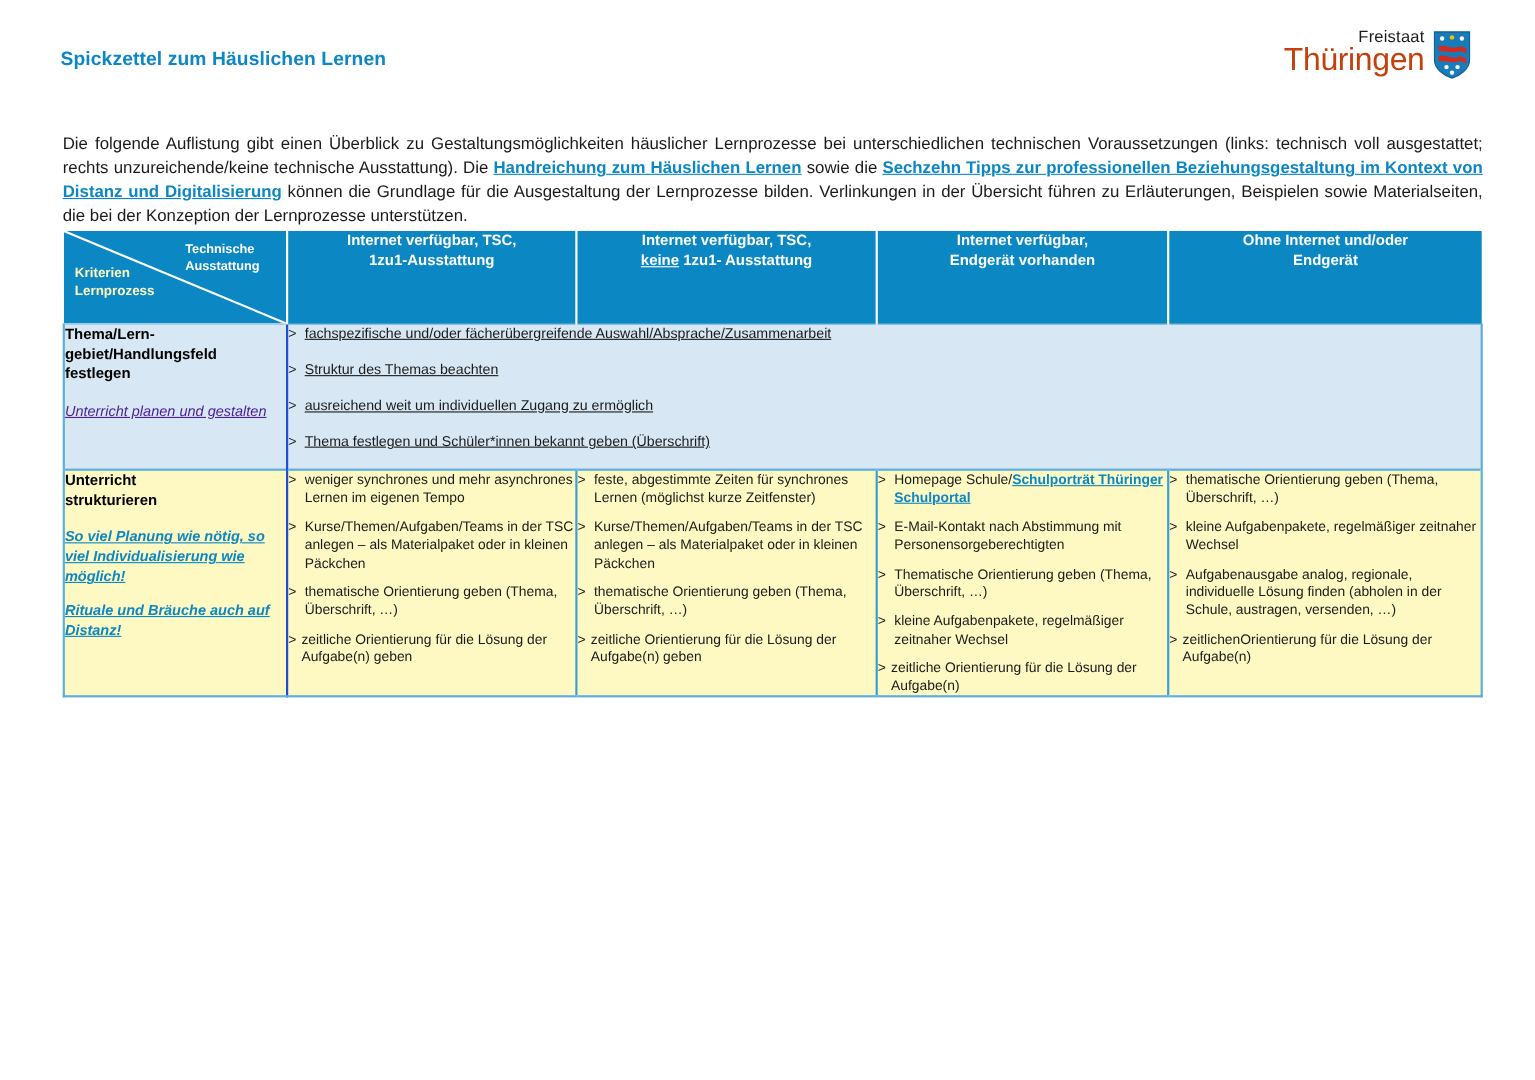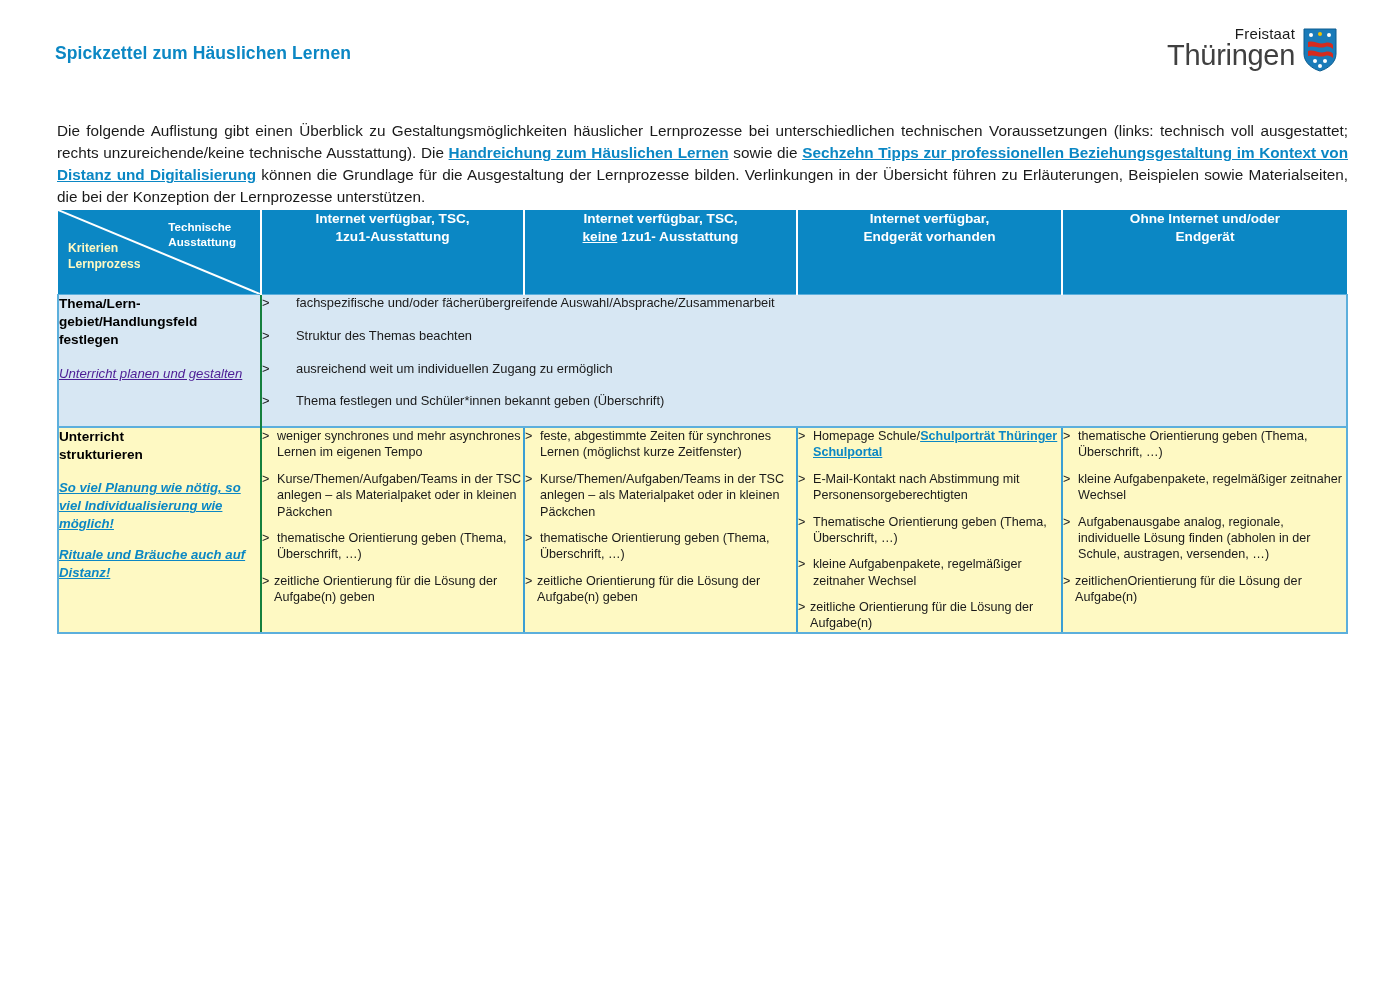--- a/index.html
+++ b/index.html
@@ -46,21 +46,21 @@
     padding-right: 6px;
   }
   .logo-freistaat .l1 {
     font-size: 15px;
     color: #1a1a1a;
     letter-spacing: .2px;
     margin-bottom: 1px;
   }
   .logo-freistaat .l2 {
     font-size: 29px;
-    color: #404040;
+    color: #c2410c;
     font-weight: 400;
     letter-spacing: -.3px;
     line-height: .95;
   }
   .crest {
     width: 34px;
     height: 44px;
     margin: 2px 10px 0 2px;
     flex: 0 0 auto;
   }
@@ -150,21 +150,21 @@
     font-weight: bold;
     line-height: 1.32;
     color: #fef9c3;
   }
   .hdr-cell u { text-decoration: underline; }
 
   
   .crit-cell {
     padding: 13px 12px 14px 12px;
     font-size: 13.4px;
-    border-right: 2px solid #15803d;
+    border-right: 2px solid #1d4ed8;
   }
   .crit-title {
     font-weight: bold;
     line-height: 1.34;
     font-size: 13.6px;
     color: #000;
   }
   .crit-links { margin-top: 15px; }
   .crit-links .lnk {
     display: block;
@@ -201,21 +201,21 @@
     color: #1a1a1a;
   }
   ul.bullets li:last-child { margin-bottom: 0; padding-left: 12px; }
   ul.bullets li::before {
     content: ">";
     position: absolute;
     left: 0;
     top: 0;
     color: #1a1a1a;
   }
-  ul.bullets.wide li { margin-bottom: 16px; padding-left: 34px; }
+  ul.bullets.wide li { margin-bottom: 16px; padding-left: 15px; text-decoration: underline; }
   ul.bullets li a {
     color: #0b87c4;
     font-weight: bold;
     text-decoration: underline;
   }
 
   
   tr.row1 td { background: #d7e7f3; }
   tr.row1 td.first-col { border-top: 1px solid #5cafdc; border-left: 2px solid #5cafdc; }
   tr.row1 td.rest { border-top: 1px solid #5cafdc; }

